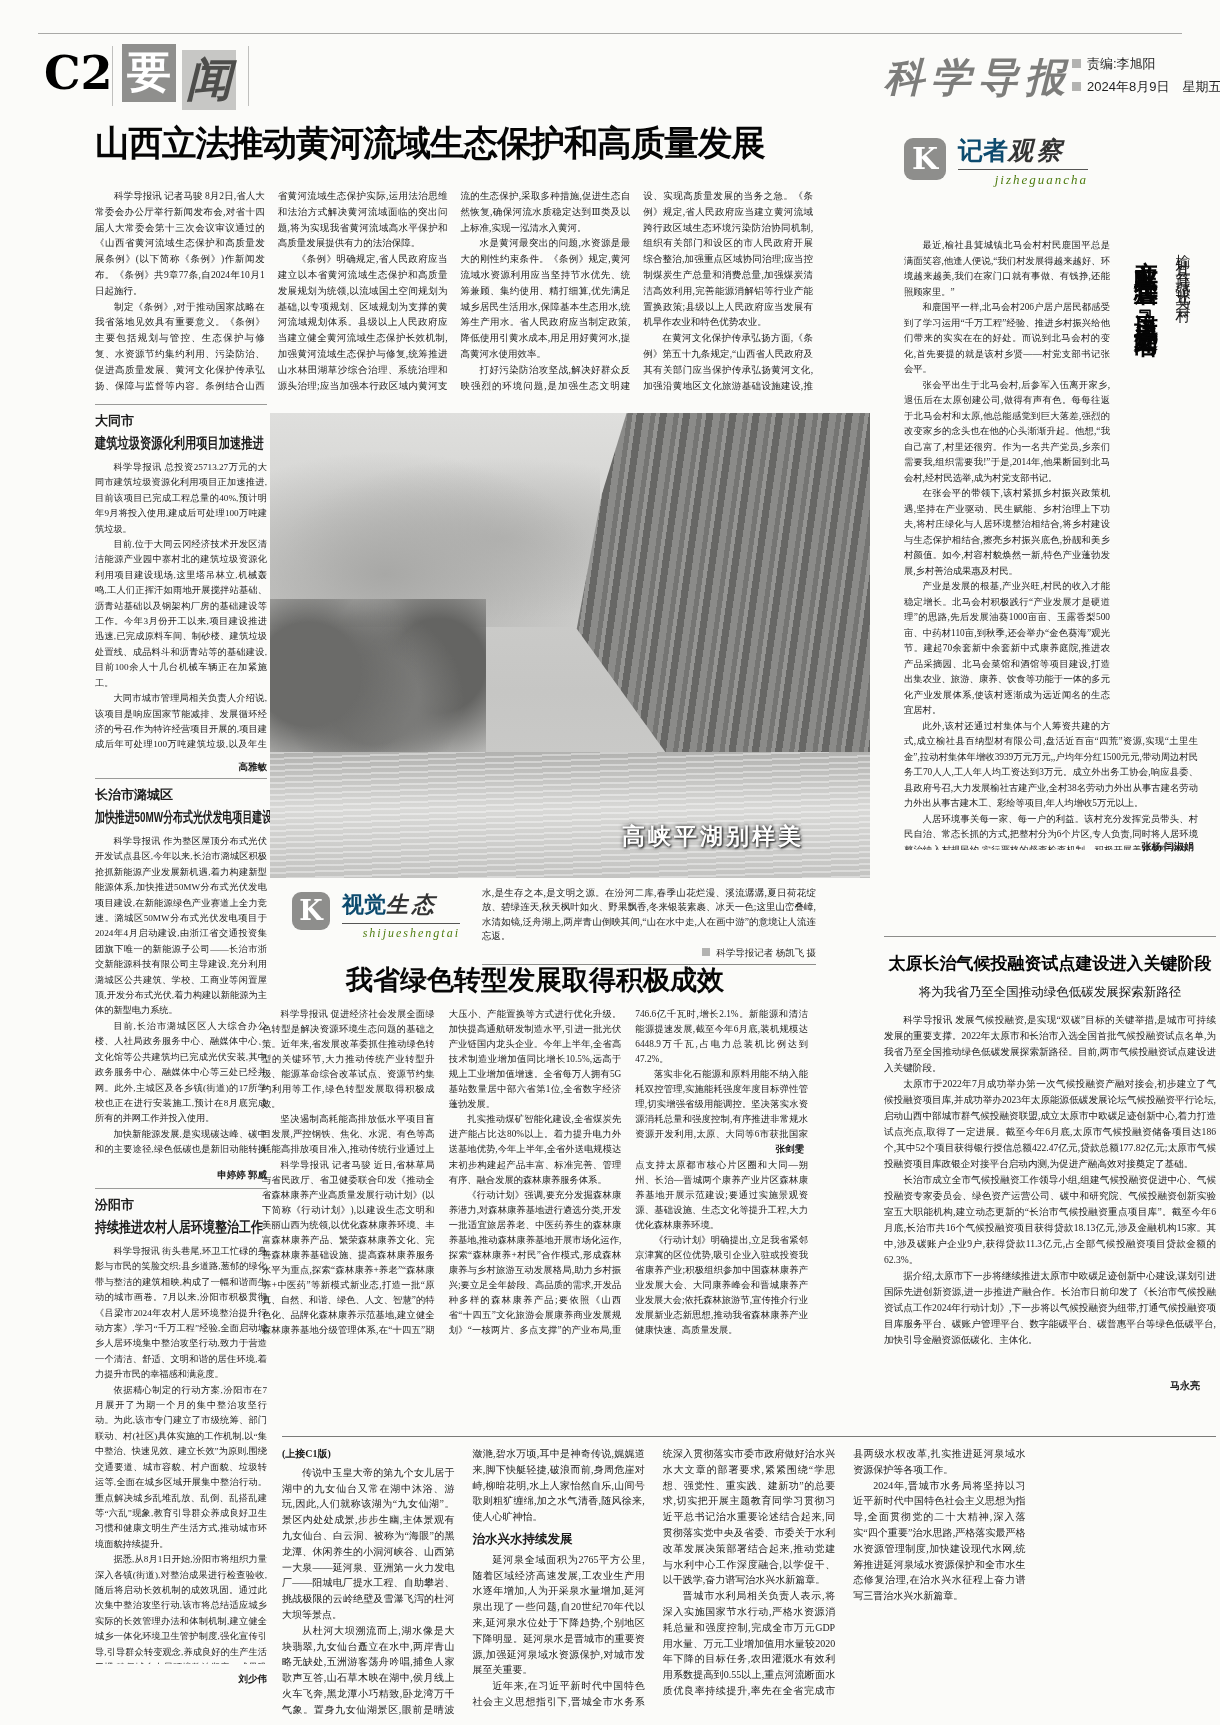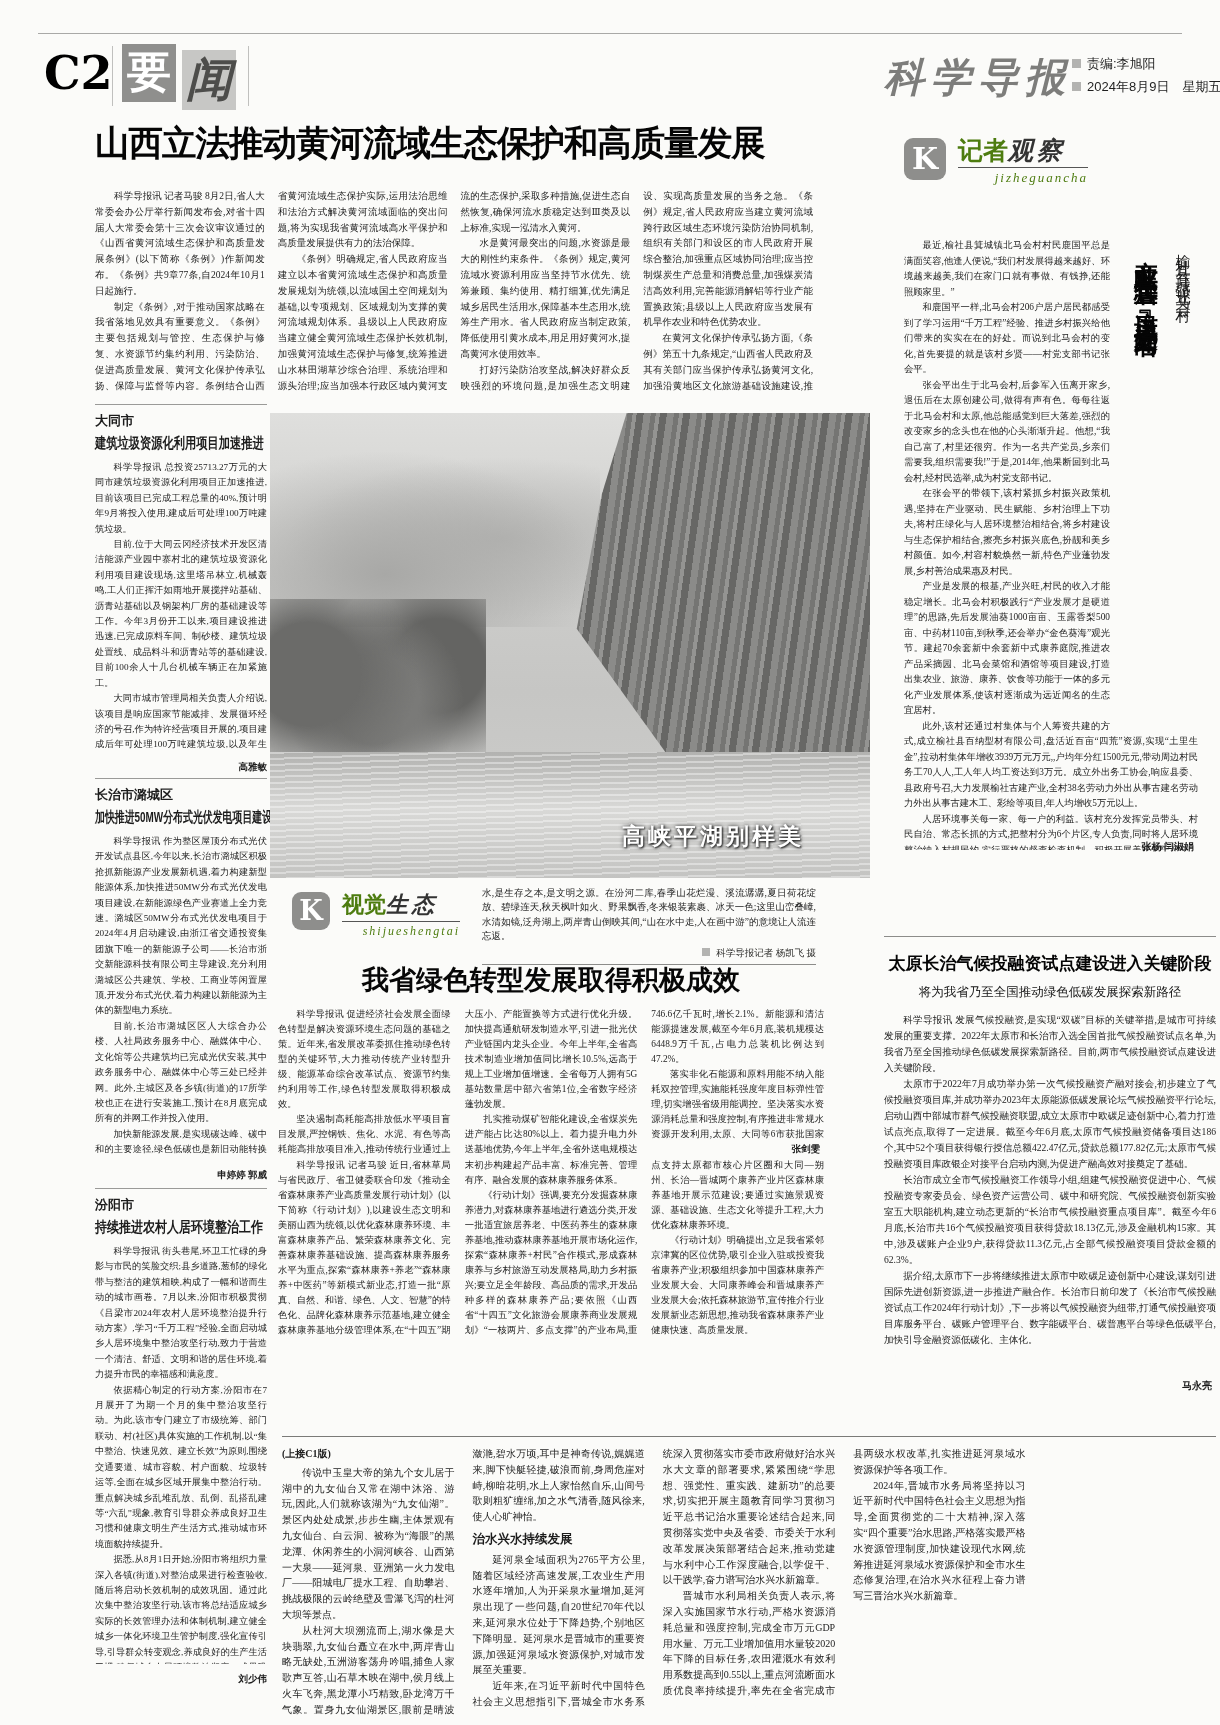--- a/index.html
+++ b/index.html
@@ -27,21 +27,21 @@
   .lead-body{position:absolute;left:95px;top:189px;width:718px;height:211px;column-count:4;
              column-gap:13px;column-fill:auto;font-size:9.5px;line-height:15.8px;text-align:justify;
              overflow:hidden;}
   
   .observer{position:absolute;left:884px;top:116px;width:332px;height:744px;}
   .klogo{width:42px;height:42px;background:#8e8e8c;border-radius:9px;color:#fff;
          font-family:"DejaVu Serif",serif;font-weight:bold;font-size:30px;text-align:center;line-height:42px;}
   .obs-head{position:absolute;left:20px;top:22px;display:flex;align-items:flex-start;}
   .brand-text{margin-left:12px;}
   .brand-line{font-size:25px;line-height:26px;white-space:nowrap;}
-  .brand-left{font-family:Liberation Serif, serif;font-weight:800;color:#4d7c0f;}
+  .brand-left{font-family:Liberation Mono, monospace;font-weight:800;color:#0c4a6e;}
   .brand-right{font-style:italic;font-weight:bold;color:#333;letter-spacing:4px;}
   .brand-rule{height:1px;background:#555;margin:3px 0 2px;}
   .brand-pinyin{font-style:italic;font-size:13px;color:#4d7c0f;letter-spacing:2px;text-align:right;}
   .obs-body{position:absolute;left:20px;top:122px;width:294px;height:612px;overflow:hidden;
             font-size:9.3px;line-height:15.5px;text-align:justify;}
   .obs-vert{float:right;width:78px;height:472px;margin:4px 0 10px 10px;writing-mode:vertical-rl;}
   .obs-kicker{font-size:15px;letter-spacing:6px;color:#1a1a1a;line-height:30px;}
   .obs-vhead{font-family:"Liberation Sans",sans-serif;font-weight:800;font-size:24px;
              letter-spacing:3px;color:#050505;line-height:44px;}
   .obs-byline{position:absolute;right:22px;bottom:6px;font-weight:bold;font-size:10px;}
@@ -75,35 +75,35 @@
               text-shadow:0 0 4px #2c2c2c,1px 1px 2px #222;}
   
   .caption-row{position:absolute;left:270px;top:886px;width:546px;height:76px;}
   .vis-block{position:absolute;left:22px;top:6px;display:flex;align-items:flex-start;}
   .vis-klogo{width:38px;height:38px;font-size:27px;line-height:38px;}
   .photo-caption{position:absolute;left:212px;top:0;width:334px;font-size:9.5px;line-height:14.4px;
                  text-align:justify;border-bottom:1px solid #8c8c8a;padding-bottom:4px;}
   .credit{display:block;text-align:right;color:#2e2e2c;margin-top:2px;}
   .credit .sq{width:8px;height:8px;}
   
-  .center-story{position:absolute;left:278px;width:546px;}
+  .center-story{position:absolute;left:262px;width:546px;}
   .center-head{text-align:center;font-family:"Liberation Sans",sans-serif;font-weight:800;
                font-size:27px;margin:0 0 9px;color:#070707;}
   .center-body{column-gap:14px;column-count:3;column-fill:auto;font-size:9.3px;line-height:15px;
                text-align:justify;overflow:hidden;}
   #green{top:962px;height:196px;} #green .center-body{height:150px;}
   #forest{top:1158px;height:234px;} #forest .center-body{height:188px;}
   .center-byline{position:absolute;right:4px;bottom:2px;font-weight:bold;font-size:9.5px;}
   
   .climate{position:absolute;left:884px;top:936px;width:332px;height:460px;border-top:1px solid #8c8c8a;}
   .cl-head{text-align:center;font-family:"Liberation Sans",sans-serif;font-weight:800;font-size:17px;
            margin-top:15px;white-space:nowrap;color:#050505;}
   .cl-sub{text-align:center;font-size:12.5px;margin-top:9px;color:#141414;}
   .cl-body{margin-top:11px;font-size:9.6px;line-height:16px;text-align:justify;height:352px;overflow:hidden;}
-  .cl-byline{position:absolute;right:4px;bottom:4px;font-weight:bold;font-size:10px;}
+  .cl-byline{position:absolute;right:16px;bottom:4px;font-weight:bold;font-size:10px;}
   
   .bottom-strip{position:absolute;left:282px;top:1436px;width:934px;height:367px;
                 border-top:1px solid #7a7a78;padding-top:9px;box-sizing:border-box;}
   .bt-body{column-count:5;column-gap:18px;column-fill:auto;height:272px;font-size:10px;
            line-height:15.8px;text-align:justify;overflow:hidden;}
   .bt-jump{margin:0 0 3px;font-weight:bold;}
   .bt-sub{font-family:"Liberation Sans",sans-serif;font-weight:800;font-size:12.5px;margin:7px 0 4px;}
 </style>
 </head>
 <body>

